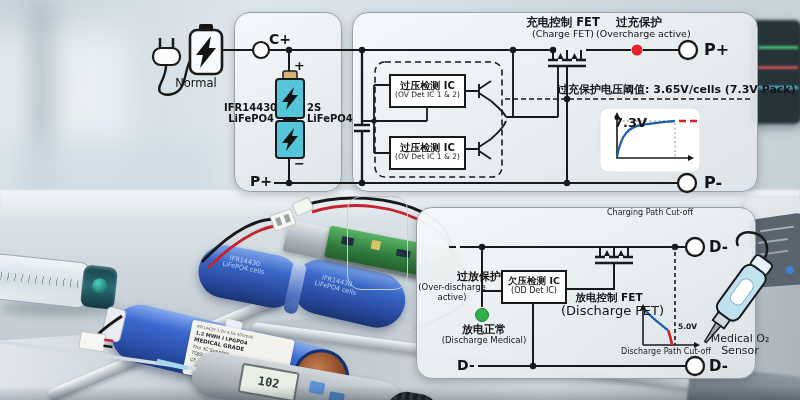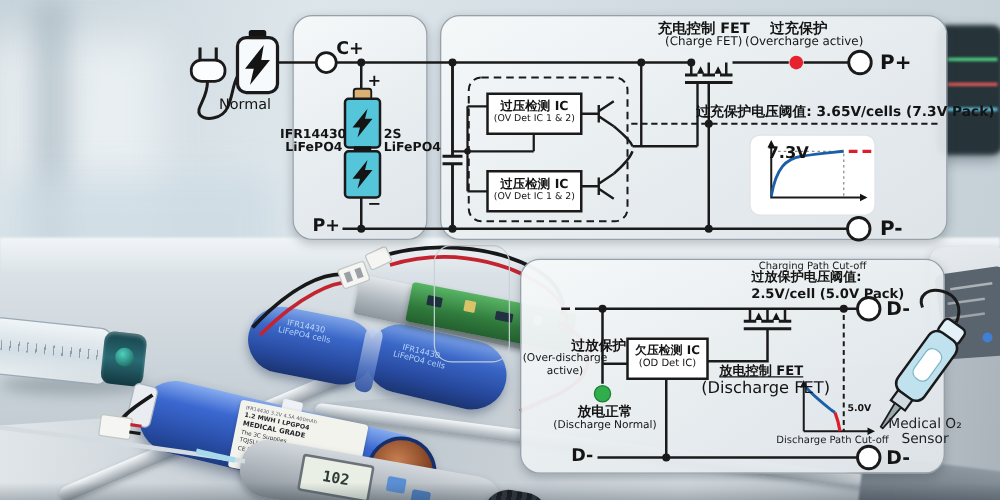--- a/index.html
+++ b/index.html
@@ -271,43 +271,39 @@
     <div class="b" style="font-size:10px;">过压检测 IC</div>
     <div style="font-size:7.5px;">(OV Det IC 1 &amp; 2)</div>
   </div>
   <div class="L ctr" style="left:390px;top:142px;width:75px;">
     <div class="b" style="font-size:10px;">过压检测 IC</div>
     <div style="font-size:7.5px;">(OV Det IC 1 &amp; 2)</div>
   </div>
   <span class="L b rt" style="left:614px;top:116px;width:19px;font-size:13px;">7.3V</span>
   <span class="L ctr" style="left:602px;top:161px;width:96px;font-size:8px;color:#222;margin-top:48px;">Charging Path Cut-off</span>
 
-  <div class="L b" style="left:601px;top:216px;font-size:10.5px;line-height:12.5px;">
-    <div>过放保护电压阈值:</div>
-      <div>2.5V/cell (5.0V Pack)</div>
-  </div>
   <span class="L b" style="left:709px;top:239px;font-size:15px;">D-</span>
   <span class="L b" style="left:709px;top:358px;font-size:15px;">D-</span>
   <span class="L b" style="left:457px;top:358px;font-size:14px;">D-</span>
   <div class="L ctr" style="left:409px;top:271px;width:86px;">
     <div class="b" style="font-size:11px;margin-left:48px;">过放保护</div>
     <div style="font-size:8.5px;">(Over-discharge</div>
     <div style="font-size:8.5px;">active)</div>
   </div>
   <div class="L ctr" style="left:502px;top:276px;width:64px;">
     <div class="b" style="font-size:9.5px;">欠压检测 IC</div>
     <div style="font-size:8px;">(OD Det IC)</div>
   </div>
   <div class="L ctr" style="left:561px;top:292px;width:96px;">
-    <div class="b" style="font-size:10.5px;text-decoration:underline;">放电控制 FET</div>
+    <div class="b" style="font-size:10.5px;">放电控制 FET</div>
     <div style="font-size:13px;">(Discharge FET)</div>
   </div>
   <div class="L ctr" style="left:434px;top:324px;width:100px;">
     <div class="b" style="font-size:11px;">放电正常</div>
-    <div style="font-size:8.5px;">(Discharge Normal)</div>
+    <div style="font-size:8.5px;">(Discharge Medical)</div>
   </div>
   <span class="L b" style="left:678px;top:323px;font-size:7.5px;">5.0V</span>
   <span class="L ctr" style="left:616px;top:348px;width:100px;font-size:8px;color:#222;">Discharge Path Cut-off</span>
 
   <div class="L ctr" style="left:707px;top:333px;width:66px;font-size:11px;color:#222;">
     <div>Medical O₂</div>
       <div>Sensor</div>
   </div>
 
 </div>

